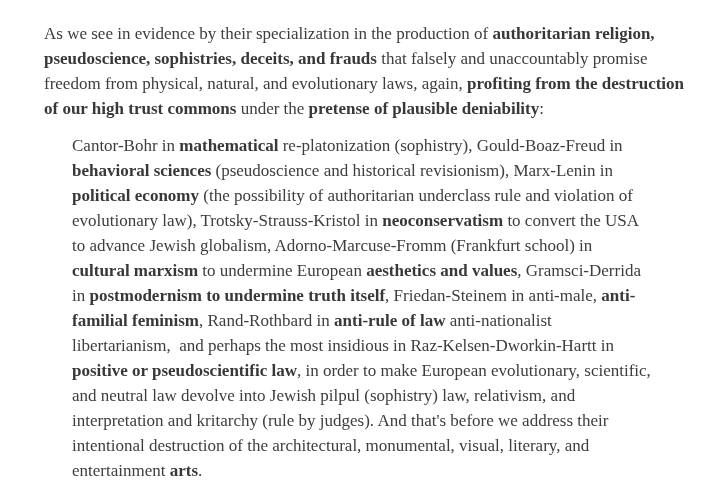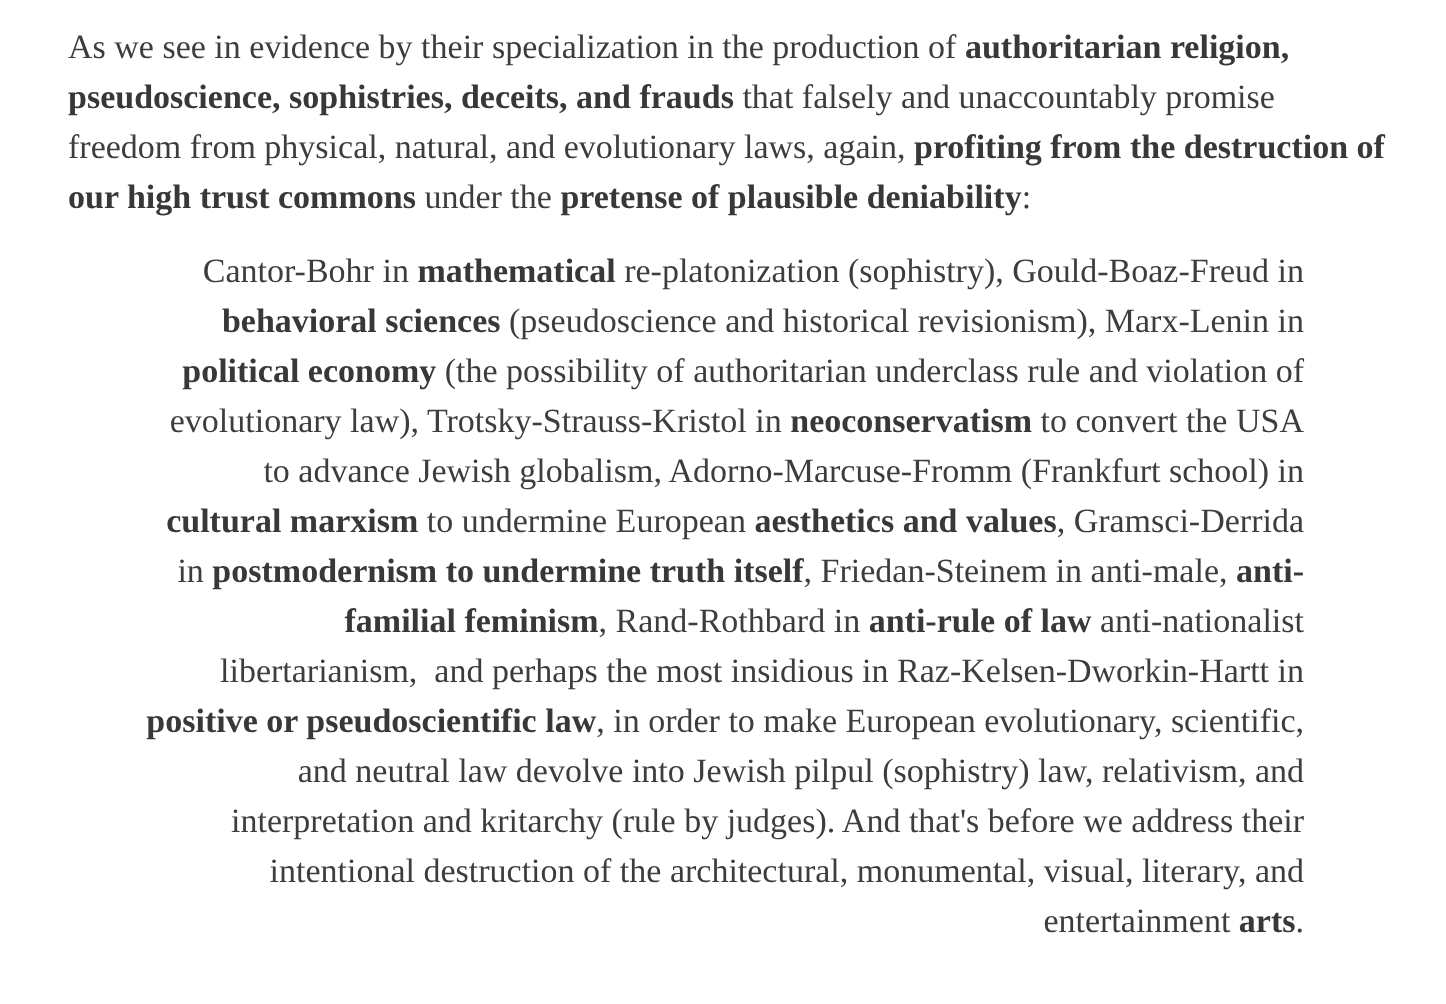--- a/index.html
+++ b/index.html
@@ -15,29 +15,28 @@
   .article-content {
     box-sizing: border-box;
     width: 723px;
     padding: 9px 25px 0 32px;
     font-family: "Liberation Serif", "DejaVu Serif", serif;
     font-size: 17px;
     line-height: 25px;
     color: #3d3d3d;
   }
   .intro-paragraph {
-    margin: 2px;
+    margin: 12px;
     max-width: 668px;
     white-space: pre-wrap;
   }
   .quote-block {
     margin: 12px 46px 0 40px; 
     max-width: 615px;
     white-space: pre-wrap;
-    text-align: right;
   }
   .intro-paragraph strong,
   .quote-block strong {
     font-weight: bold;
     color: #383838;
   }
 </style>
 </head>
 <body style="background: rgb(255, 255, 255);">
 

